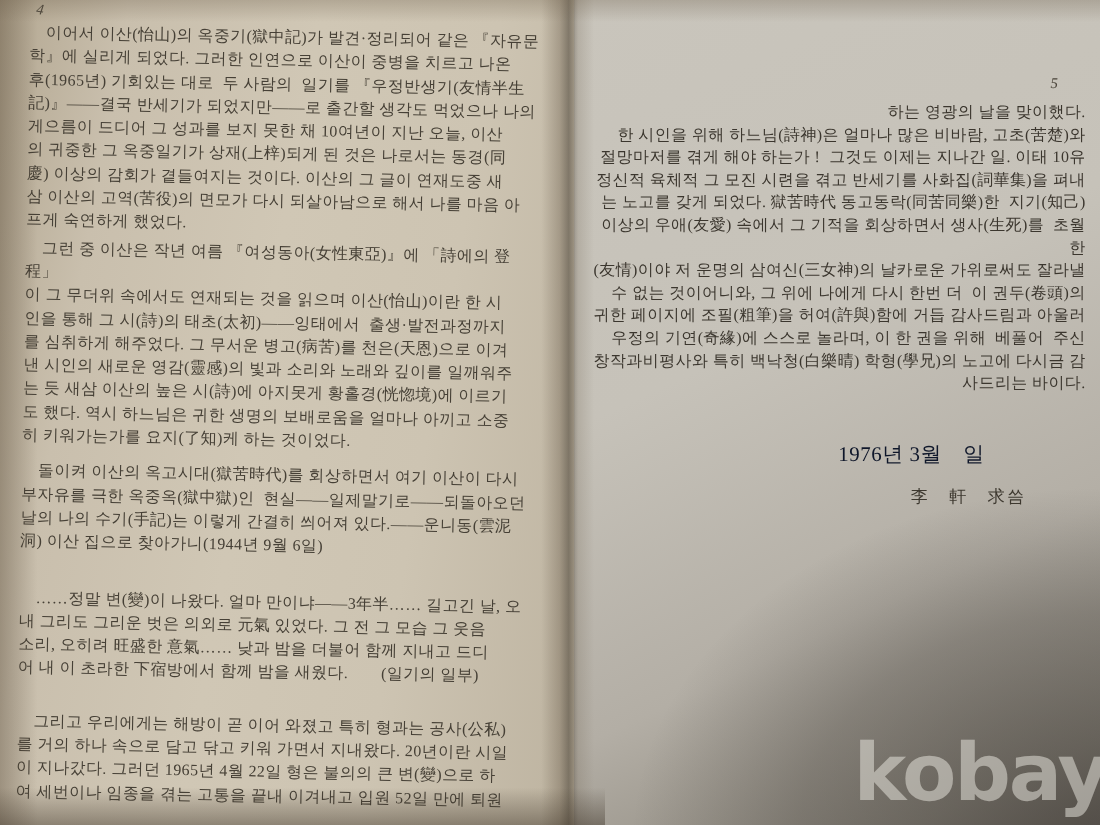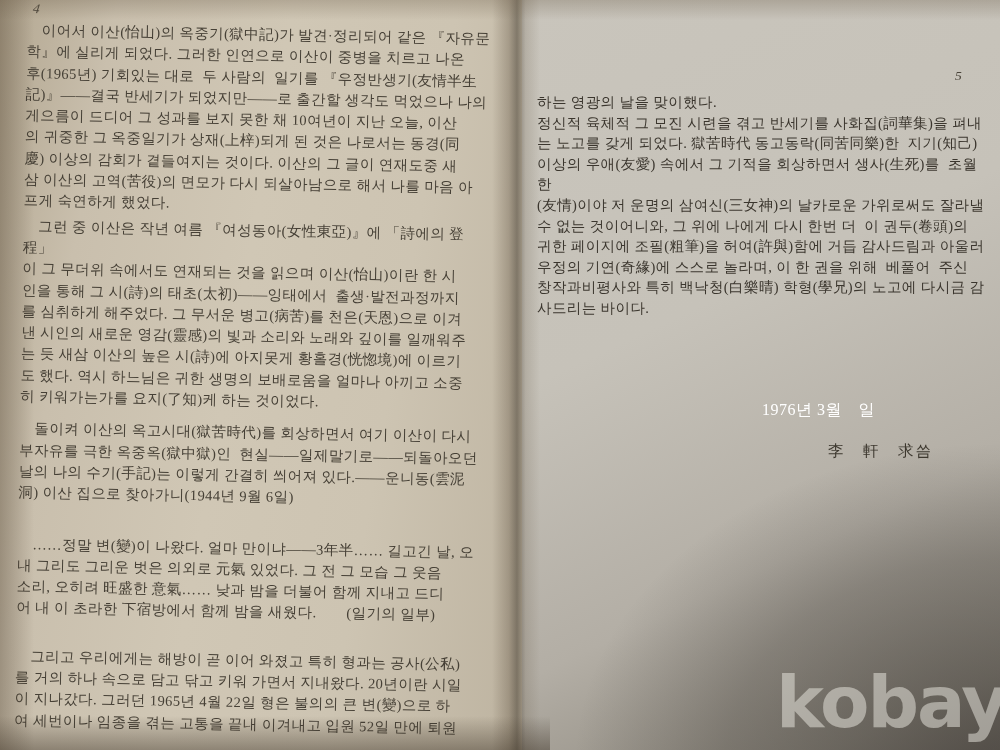--- a/index.html
+++ b/index.html
@@ -35,37 +35,38 @@
   
   .text-block{position:absolute; color:#413b32;}
   .left-text{
     left:27px; top:20px; width:470px;
     transform:rotate(1.05deg); transform-origin:0 0;
     color:#464036;
   }
   .right-text{
     left:537px; top:92px; width:450px;
     color:#3b362e;
+    text-align:right;
   }
   .line{
     font-size:14.5px; line-height:21.3px; letter-spacing:0.4px;
     white-space:pre-wrap; word-break:break-all;
   }
   .right-text .line{line-height:20.6px;}
   .para{margin:0;}
   .para-2{margin-top:4px;}
   .para-3{margin-top:11px;}
   .para-quote{margin-top:30px;}
   .para-4{margin-top:27px;}
   .pagenum{position:absolute; font-size:13.5px; color:#4a443a;}
   .pagenum-left{left:33px; top:1px; font-style:italic; transform:rotate(8deg);}
   .pagenum-right{left:433px; top:68px; font-style:italic;}
   .date-line{
-    position:absolute; left:762px; top:400px; font-size:16px;
-    color:#ffffff; letter-spacing:0.5px; white-space:pre;
+    position:absolute; left:762px; top:400px; font-size:19px;
+    color:#0f172a; letter-spacing:0.5px; white-space:pre;
   }
   .signature{
     position:absolute; left:828px; top:441px; font-size:15.5px;
     color:#3d382f; letter-spacing:2px; white-space:pre;
   }
   
   .watermark{
     position:absolute; left:776px; top:666px;
     font-family:"DejaVu Sans","Liberation Sans",sans-serif;
     font-weight:bold; font-size:72px; line-height:1;
@@ -124,20 +125,22 @@
   </div>
 
   <div class="page page-right">
     <div class="pagenum pagenum-right">5</div>
   </div>
 
   <div class="gutter"></div>
 
   <div class="text-block right-text">
       <div class="line">하는 영광의 날을 맞이했다.</div>
+      <div class="line">　한 시인을 위해 하느님(詩神)은 얼마나 많은 비바람, 고초(苦楚)와</div>
+      <div class="line">절망마저를 겪게 해야 하는가 !  그것도 이제는 지나간 일. 이태 10유</div>
       <div class="line">정신적 육체적 그 모진 시련을 겪고 반세기를 사화집(詞華集)을 펴내</div>
       <div class="line">는 노고를 갖게 되었다. 獄苦時代 동고동락(同苦同樂)한  지기(知己)</div>
       <div class="line">이상의 우애(友愛) 속에서 그 기적을 회상하면서 생사(生死)를  초월한</div>
       <div class="line">(友情)이야 저 운명의 삼여신(三女神)의 날카로운 가위로써도 잘라낼</div>
       <div class="line">수 없는 것이어니와, 그 위에 나에게 다시 한번 더  이 권두(卷頭)의</div>
       <div class="line">귀한 페이지에 조필(粗筆)을 허여(許與)함에 거듭 감사드림과 아울러</div>
       <div class="line">우정의 기연(奇緣)에 스스로 놀라며, 이 한 권을 위해  베풀어  주신</div>
       <div class="line">창작과비평사와 특히 백낙청(白樂晴) 학형(學兄)의 노고에 다시금 감</div>
       <div class="line">사드리는 바이다.</div>
     </div>

